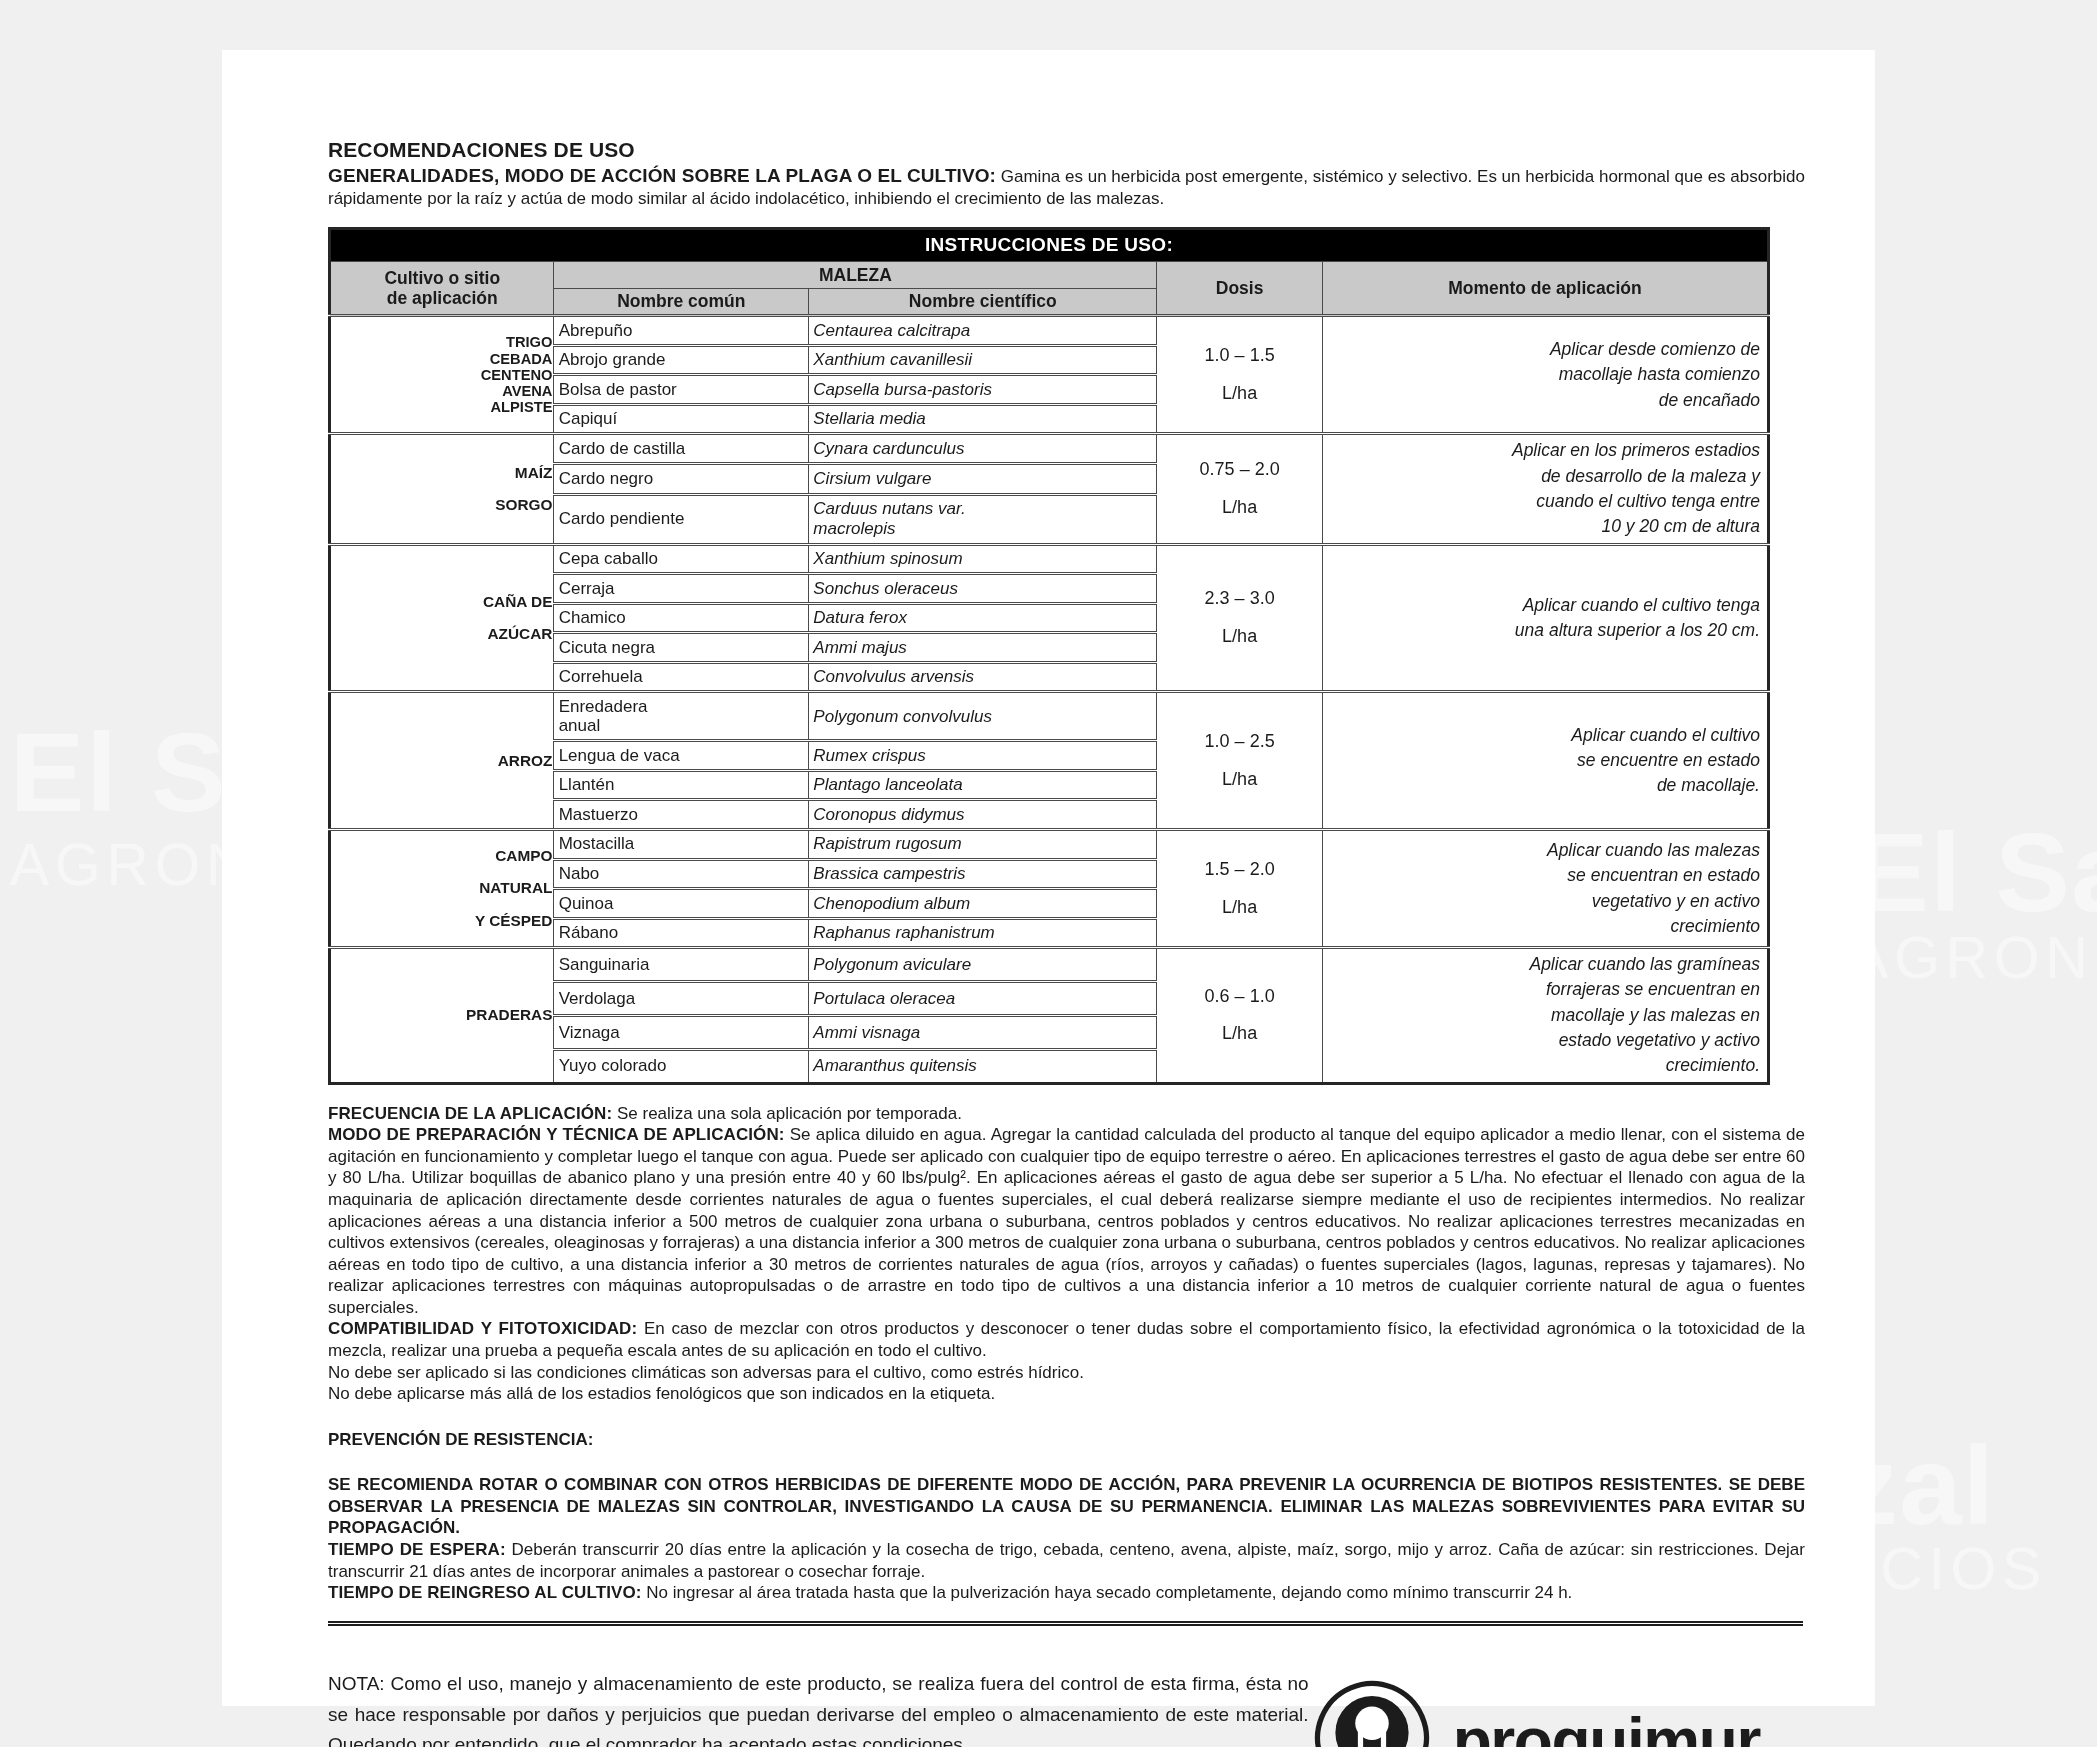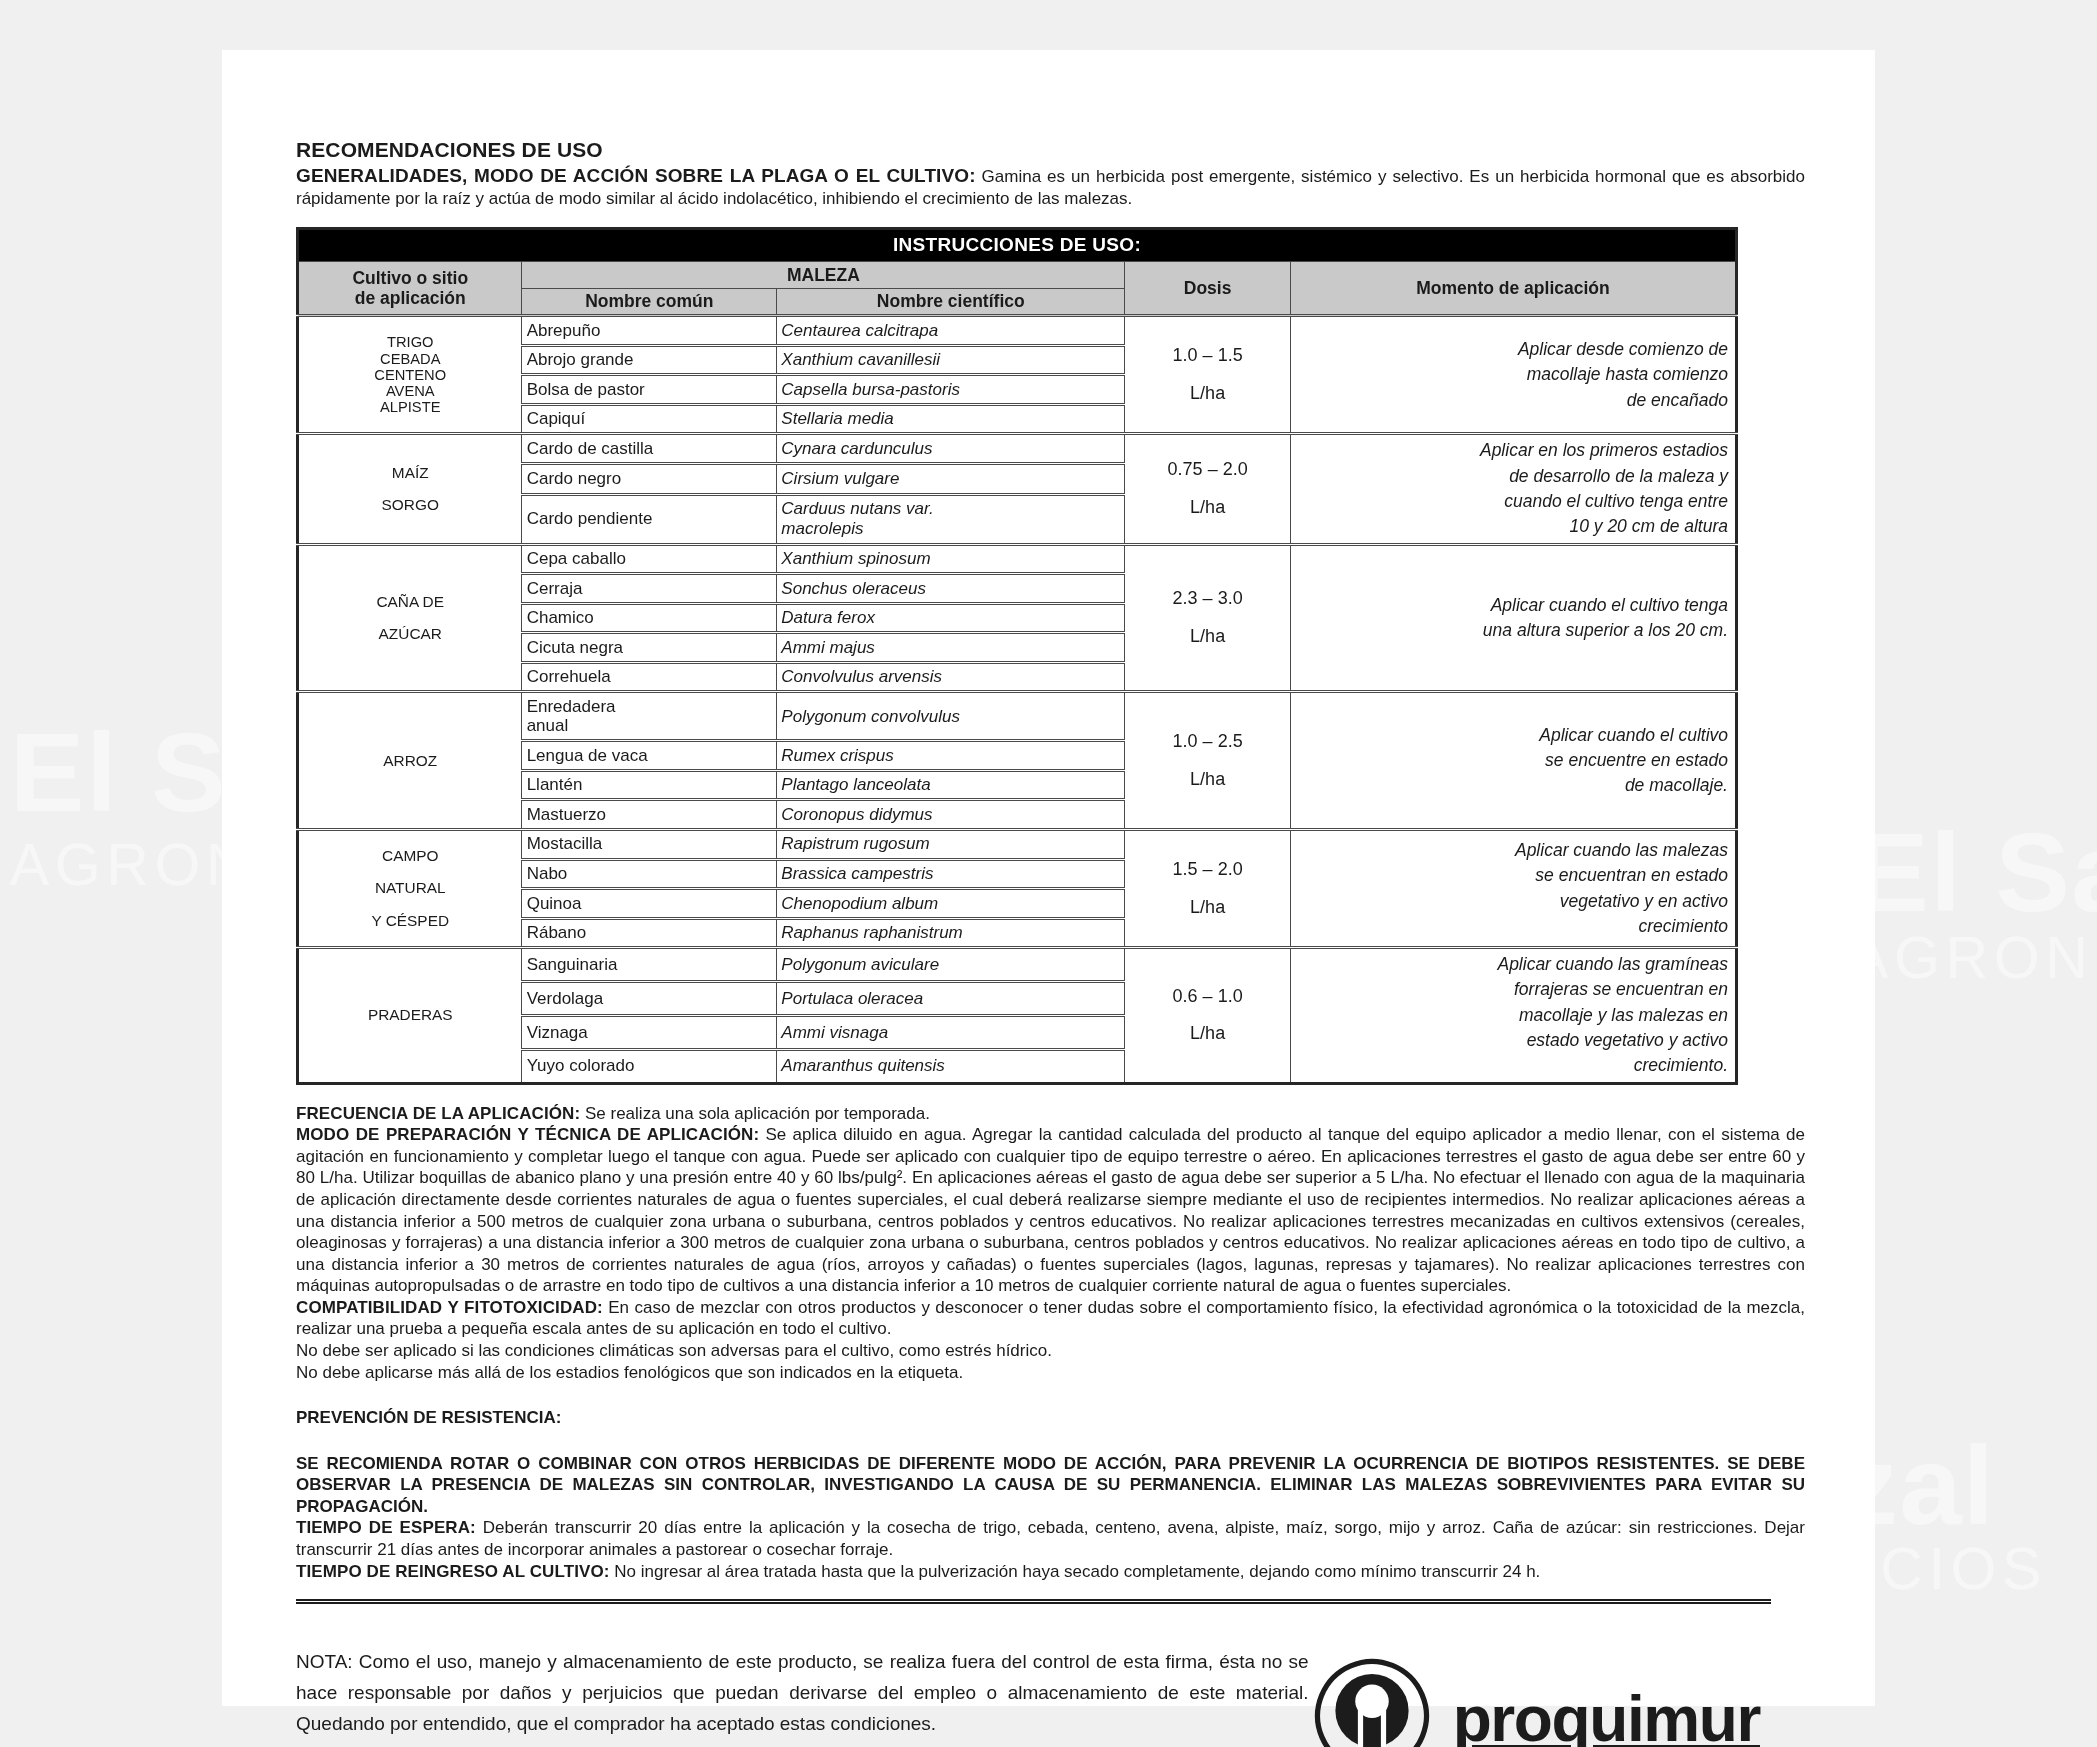--- a/index.html
+++ b/index.html
@@ -15,37 +15,37 @@
   .wm-left-name  { left:9.8px;   top:708px; }
   .wm-left-tag   { left:9.8px;   top:831px; }
   .wm-right-name { left:1854px; top:808px; }
   .wm-right-tag  { left:1849px; top:924px; }
   .wm-bot-name   { left:1491px; top:1421px; }
   .wm-bot-tag    { left:1488px; top:1535px; }
   
   .page {
     position:absolute; z-index:1; left:222px; top:50px;
     width:1653px; height:1656px; background:#ffffff;
-    box-sizing:border-box; padding:88px 70px 0 74px;
+    box-sizing:border-box; padding:88px 70px 0 106px;
   }
   .h1 { font-size:21px; font-weight:bold; margin:0; letter-spacing:0.1px; }
   .intro { font-size:17px; line-height:1.27; text-align:justify; margin:2.1px 0 0 0; }
   .intro b { font-size:19px; letter-spacing:0.1px; }
   
   table.usage {
     border-collapse:collapse; width:1442px; table-layout:fixed;
     margin-top:17px; border:3.5px solid #262626;
   }
   table.usage th, table.usage td { border:1.4px solid #4a4a4a; }
   .tbar { background:#000000; color:#ffffff; font-size:19px; font-weight:bold; height:29px; text-align:center; letter-spacing:0.3px; }
   .subh { background:#c9c9c9; font-size:17.5px; font-weight:bold; text-align:center; padding:2.8px 1.4px; white-space:pre-line; line-height:1.15; }
   tr.weed td { border-top:3.5px double #4a4a4a; }
   td.cn, td.sc { font-size:17px; text-align:left; padding:3.5px 4.2px; line-height:1.15; white-space:pre-line; }
   td.sc { font-style:italic; }
-  td.crop { font-weight:normal; text-align:center; white-space:pre-line; font-size:15.4px; }
+  td.crop { font-weight:bold; text-align:right; white-space:pre-line; font-size:15.4px; }
   td.crop.tight  { line-height:1.1; font-size:14.7px; }
   td.crop.spaced { line-height:2.1; }
   td.dose   { font-size:18px; text-align:center; white-space:pre-line; line-height:2.1; }
   td.moment { font-size:17.5px; text-align:right; white-space:pre-line; line-height:1.45; padding:2.8px 7px;font-style:italic; }
   
   .secs { margin-top:18px; }
   .sec { font-size:17px; line-height:1.27; text-align:justify; margin:0; }
   .sec b { letter-spacing:0.1px; }
   .sec.allbold { font-weight:bold;margin-top:24px; }
   

